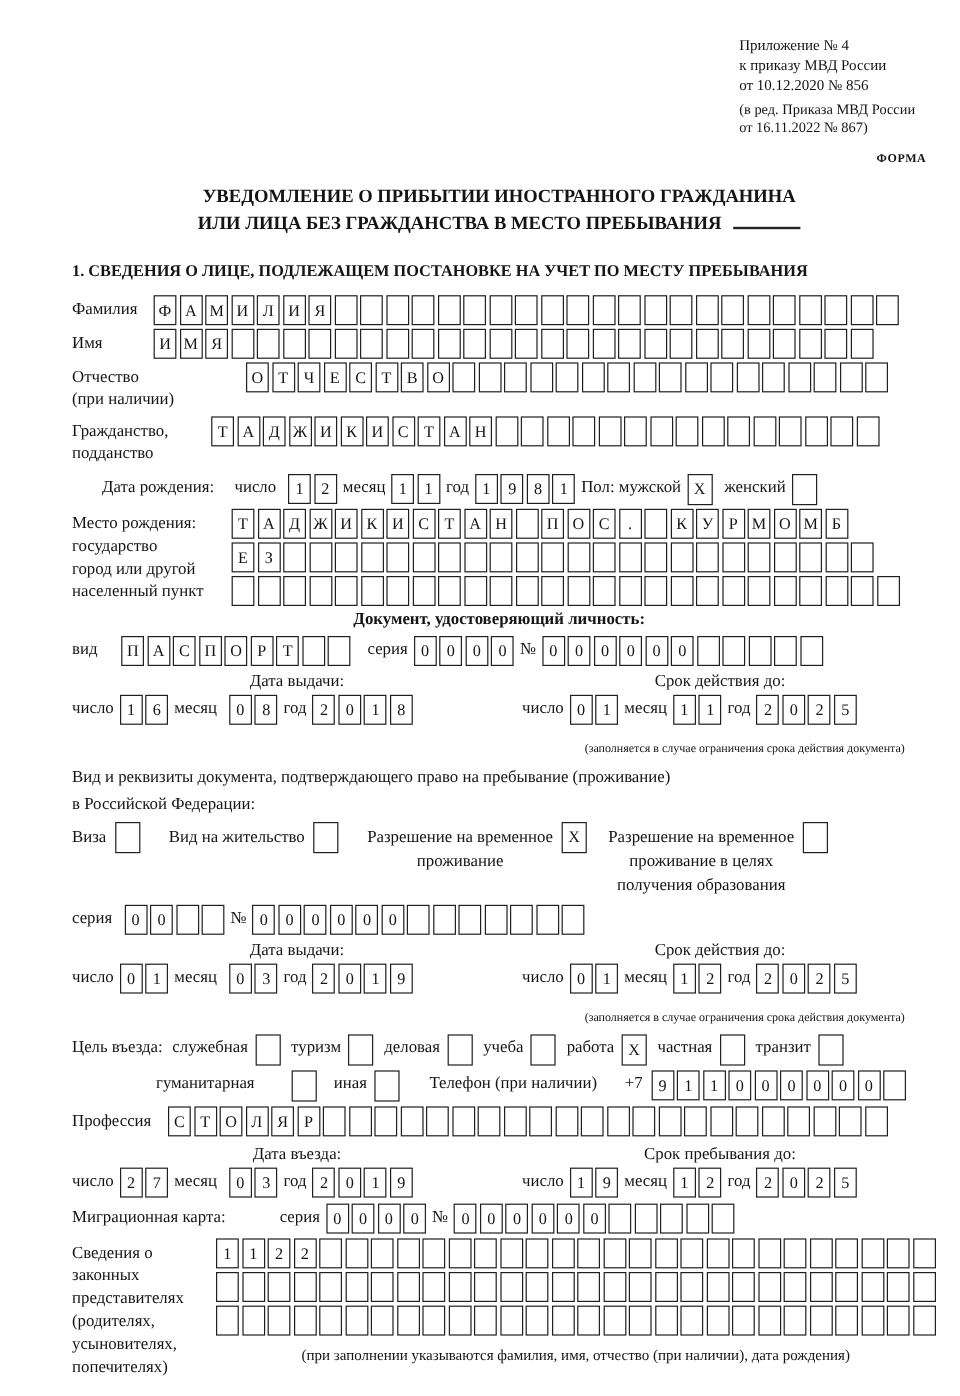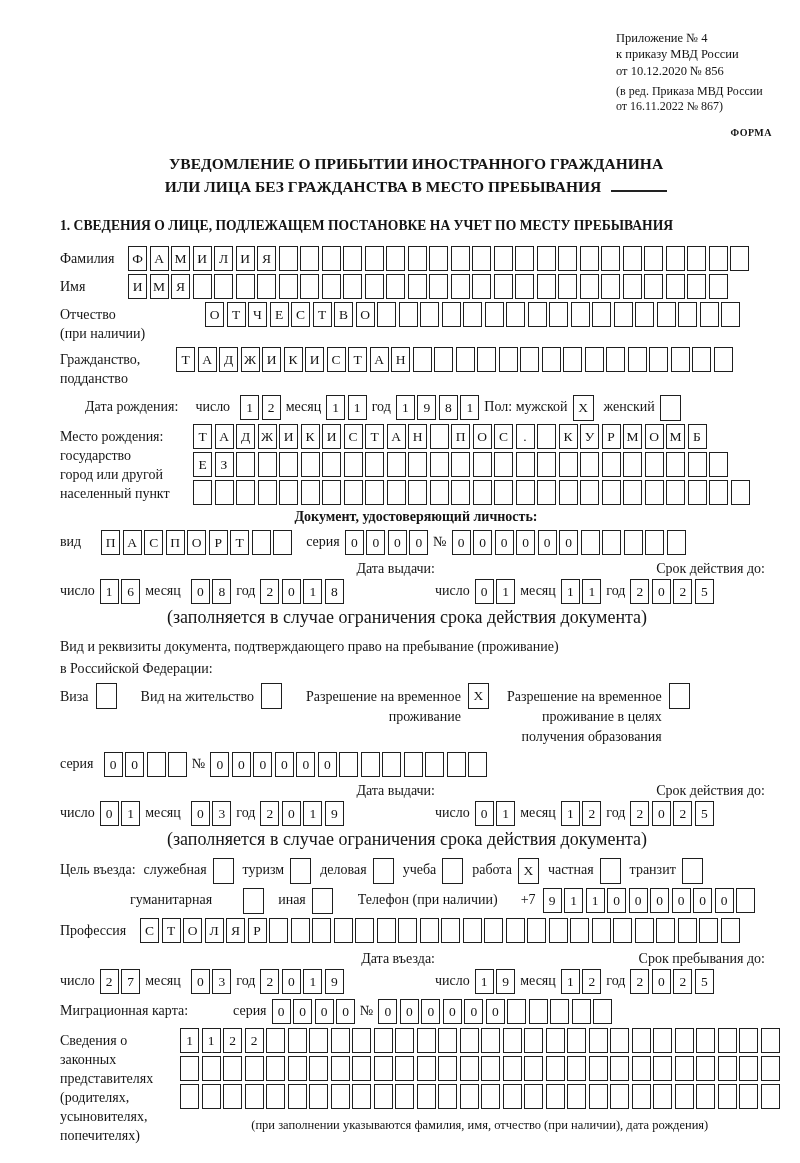--- a/index.html
+++ b/index.html
@@ -47,30 +47,30 @@
   .inlbl.first { margin-left:0; }
 
   .stack { display:flex; flex-direction:column; gap:3px; }
 
   .center-heading { text-align:center; font-weight:bold; font-size:14px; margin:4px 0 5px; }
 
   .dates { display:flex; margin-top:6px; }
   .dcol  { display:flex; flex-direction:column; }
   .dcol.left  { width:375px; }
   .dcol.right { width:330px; }
-  .dhead { text-align:right; font-size:14px; margin-bottom:2px; }
+  .dhead { text-align:center; font-size:14px; margin-bottom:2px; }
   .dline { display:flex; align-items:flex-start; }
-  .note { font-size:18px; text-align:center; padding-right:18px; margin:3px 0 8px; }
+  .note { font-size:10px; text-align:right; padding-right:18px; margin:15px 0 8px; }
 
   .para { line-height:1.55; margin:4px 0 2px; }
 
   .cbrow { display:flex; align-items:flex-start; margin:4px 0 6px; }
   .cbitem { display:flex; align-items:flex-start; }
   .cbitem .cblabel { padding-top:4px; margin-right:7px; line-height:1.4; }
-  .cbitem .cblabel.centered { text-align:right; }
+  .cbitem .cblabel.centered { text-align:center; }
   .mr18 { margin-right:18px; } .mr24 { margin-right:24px; }
 
   .purpose { display:flex; align-items:flex-start; margin-bottom:4px; }
   .purpose .pitem { display:flex; align-items:flex-start; margin-right:9px; }
   .purpose .pitem .plabel { padding-top:4px; margin-right:6px; white-space:nowrap; }
 
   .indent70 { margin-left:70px; }
   .phone-prefix { padding-top:4px; margin:0 7px 0 18px; font-weight:normal; }
 
   .footnote { font-size:12.5px; margin-top:6px; text-align:center; }

